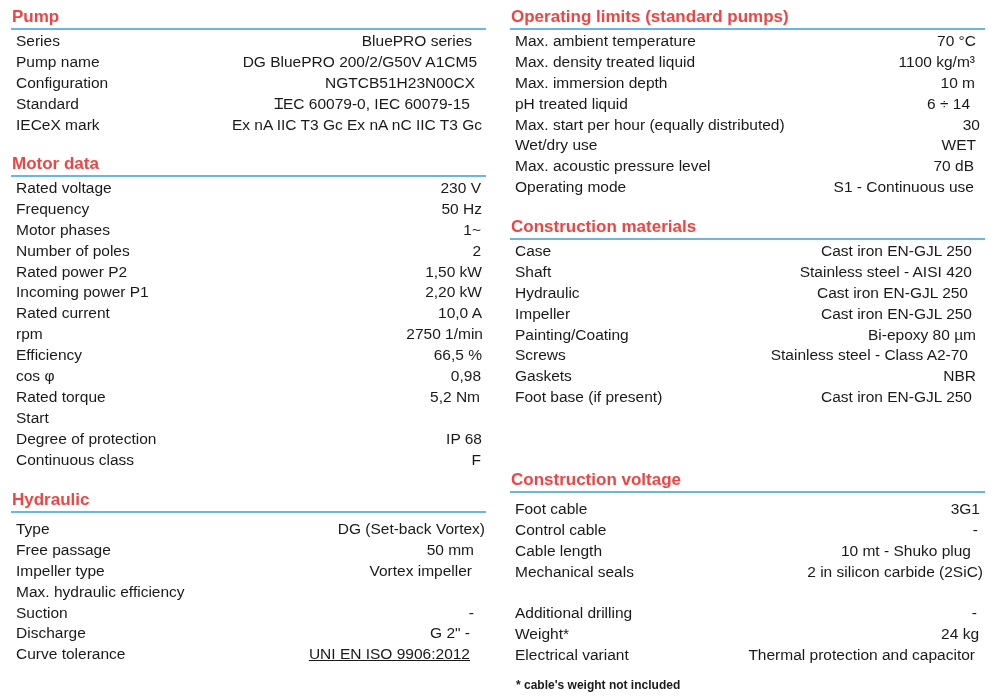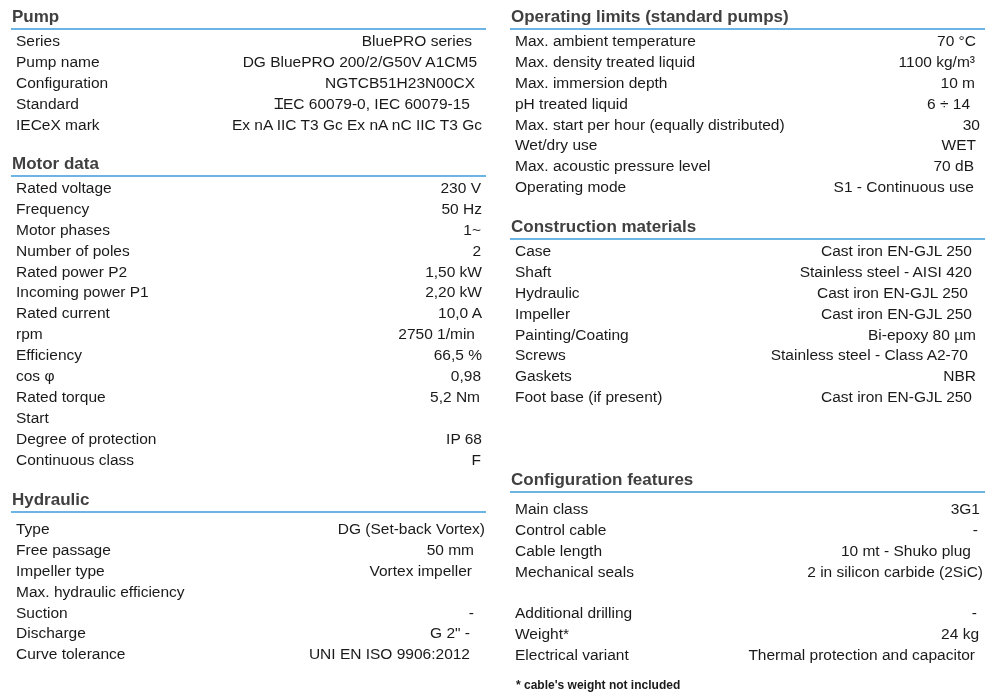--- a/index.html
+++ b/index.html
@@ -1,19 +1,19 @@
 <!DOCTYPE html>
 <html><head>
 <meta charset="utf-8">
 <style>
   html, body { margin:0; padding:0; background:#ffffff; }
   body { width:1001px; height:700px; position:relative; overflow:hidden;
          font-family:"Liberation Sans", sans-serif; color:#1a1a1a; }
   .section { position:absolute; }
-  .sec-title { font-weight:bold; font-size:17px; line-height:20px; padding-left:1px; color:#404040; }
+  .sec-title { font-weight:bold; font-size:17px; line-height:20px; padding-left:1px; color:#ef4444; }
   .sec-rule { height:0; border-top:2px solid #6cb4e4; margin-top:1px; margin-bottom:1px; }
   .row { position:relative; height:20.9px; font-size:15.5px; line-height:20.9px; }
   .row .lbl { position:absolute; left:5px; white-space:nowrap; }
   .row .val { position:absolute; white-space:nowrap; text-align:right; }
   .note { position:absolute; font-weight:bold; font-size:12px; }
 </style>
 </head>
 <body>
 
 <div class="section" style="left:11px; top:7px; width:475px;">
@@ -70,21 +70,21 @@
       <div class="row">
         <span class="lbl">Incoming power P1</span>
         <span class="val" style="right: 4px;">2,20 kW</span>
       </div>
       <div class="row">
         <span class="lbl">Rated current</span>
         <span class="val" style="right: 4px; margin-left: 28px;">10,0 A</span>
       </div>
       <div class="row">
         <span class="lbl">rpm</span>
-        <span class="val" style="right: 11px; margin-left: 24px;">2750 1/min</span>
+        <span class="val" style="right: 3px; margin-left: 24px;">2750 1/min</span>
       </div>
       <div class="row">
         <span class="lbl">Efficiency</span>
         <span class="val" style="right: 4px;">66,5 %</span>
       </div>
       <div class="row">
         <span class="lbl">cos φ</span>
         <span class="val" style="right: 5px;">0,98</span>
       </div>
       <div class="row">
@@ -129,21 +129,21 @@
       <div class="row">
         <span class="lbl">Suction</span>
         <span class="val" style="right: 12px;">-</span>
       </div>
       <div class="row">
         <span class="lbl">Discharge</span>
         <span class="val" style="right: 16px;">G 2" -</span>
       </div>
       <div class="row">
         <span class="lbl">Curve tolerance</span>
-        <span class="val" style="right: 16px;">UNI EN ISO 9906:2012</span>
+        <span class="val" style="right: 16px; text-decoration: underline;">UNI EN ISO 9906:2012</span>
       </div>
     </div>
 </div>
 
 <div class="section" style="left:510px; top:7px; width:475px;">
   <div class="sec-title">Operating limits (standard pumps)</div>
   <div class="sec-rule"></div>
   <div class="rows">
       <div class="row">
         <span class="lbl">Max. ambient temperature</span>
@@ -213,25 +213,25 @@
         <span class="val" style="right: 9px;">NBR</span>
       </div>
       <div class="row">
         <span class="lbl">Foot base (if present)</span>
         <span class="val" style="right: 13px;">Cast iron EN-GJL 250</span>
       </div>
     </div>
 </div>
 
 <div class="section" style="left:510px; top:470px; width:475px;">
-  <div class="sec-title">Configuration features</div>
+  <div class="sec-title">Construction voltage</div>
   <div class="sec-rule" style="margin-bottom:6px;"></div>
   <div class="rows">
       <div class="row">
-        <span class="lbl">Main class</span>
+        <span class="lbl">Foot cable</span>
         <span class="val" style="right: 5px;">3G1</span>
       </div>
       <div class="row">
         <span class="lbl">Control cable</span>
         <span class="val" style="right: 7px;">-</span>
       </div>
       <div class="row">
         <span class="lbl">Cable length</span>
         <span class="val" style="right: 14px;">10 mt - Shuko plug</span>
       </div>

